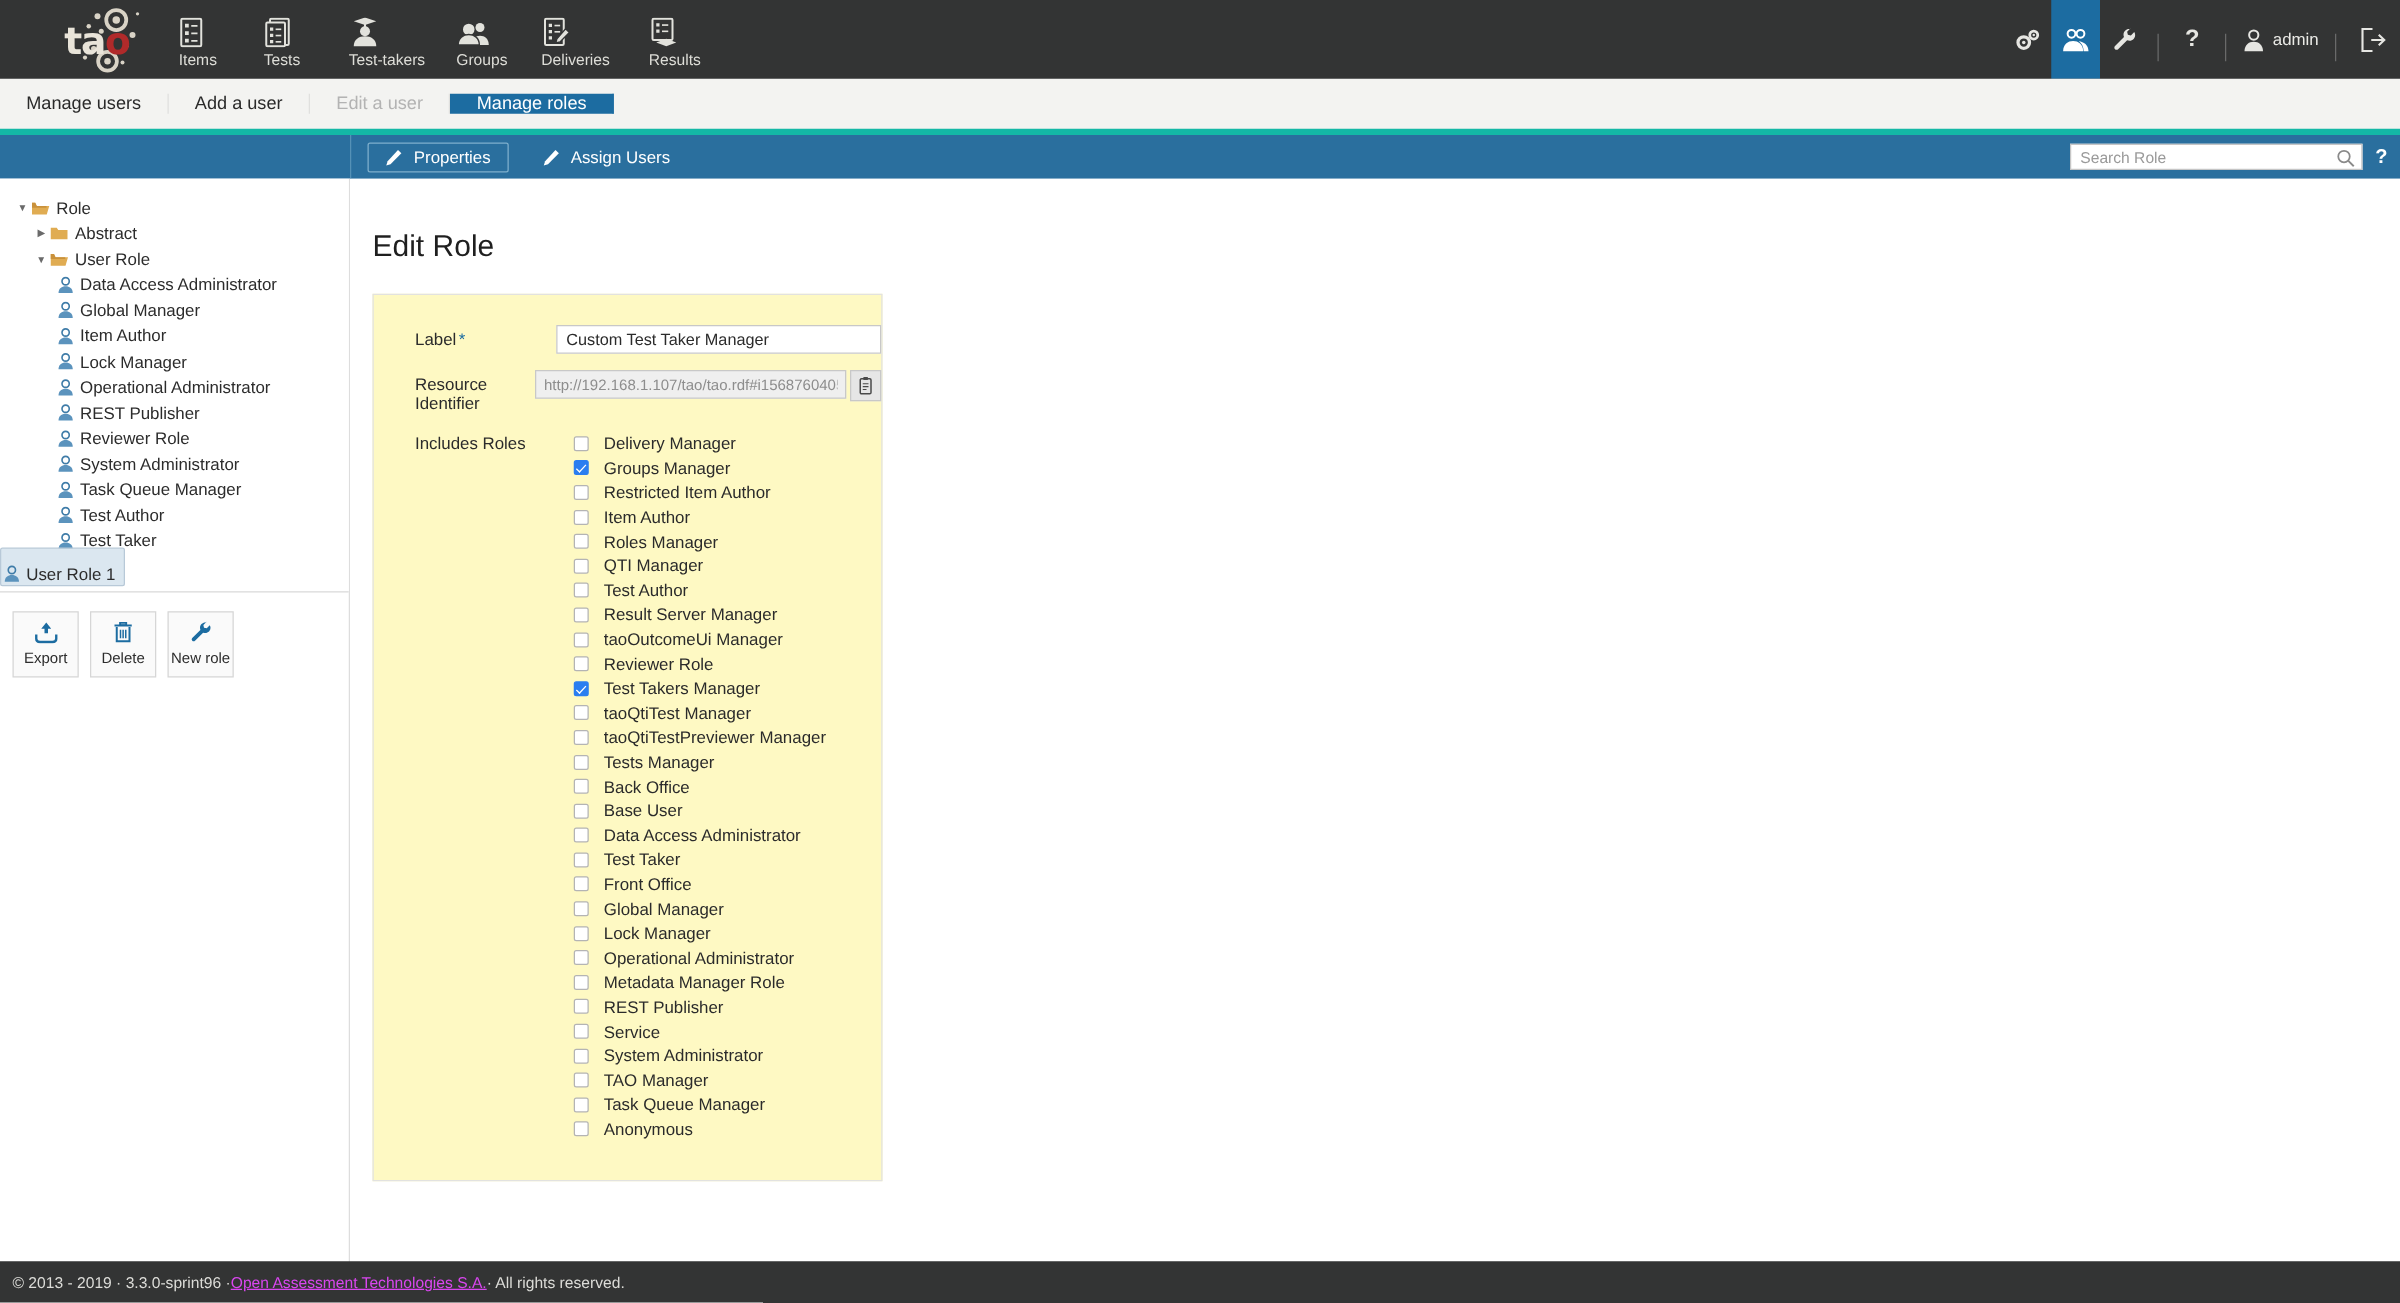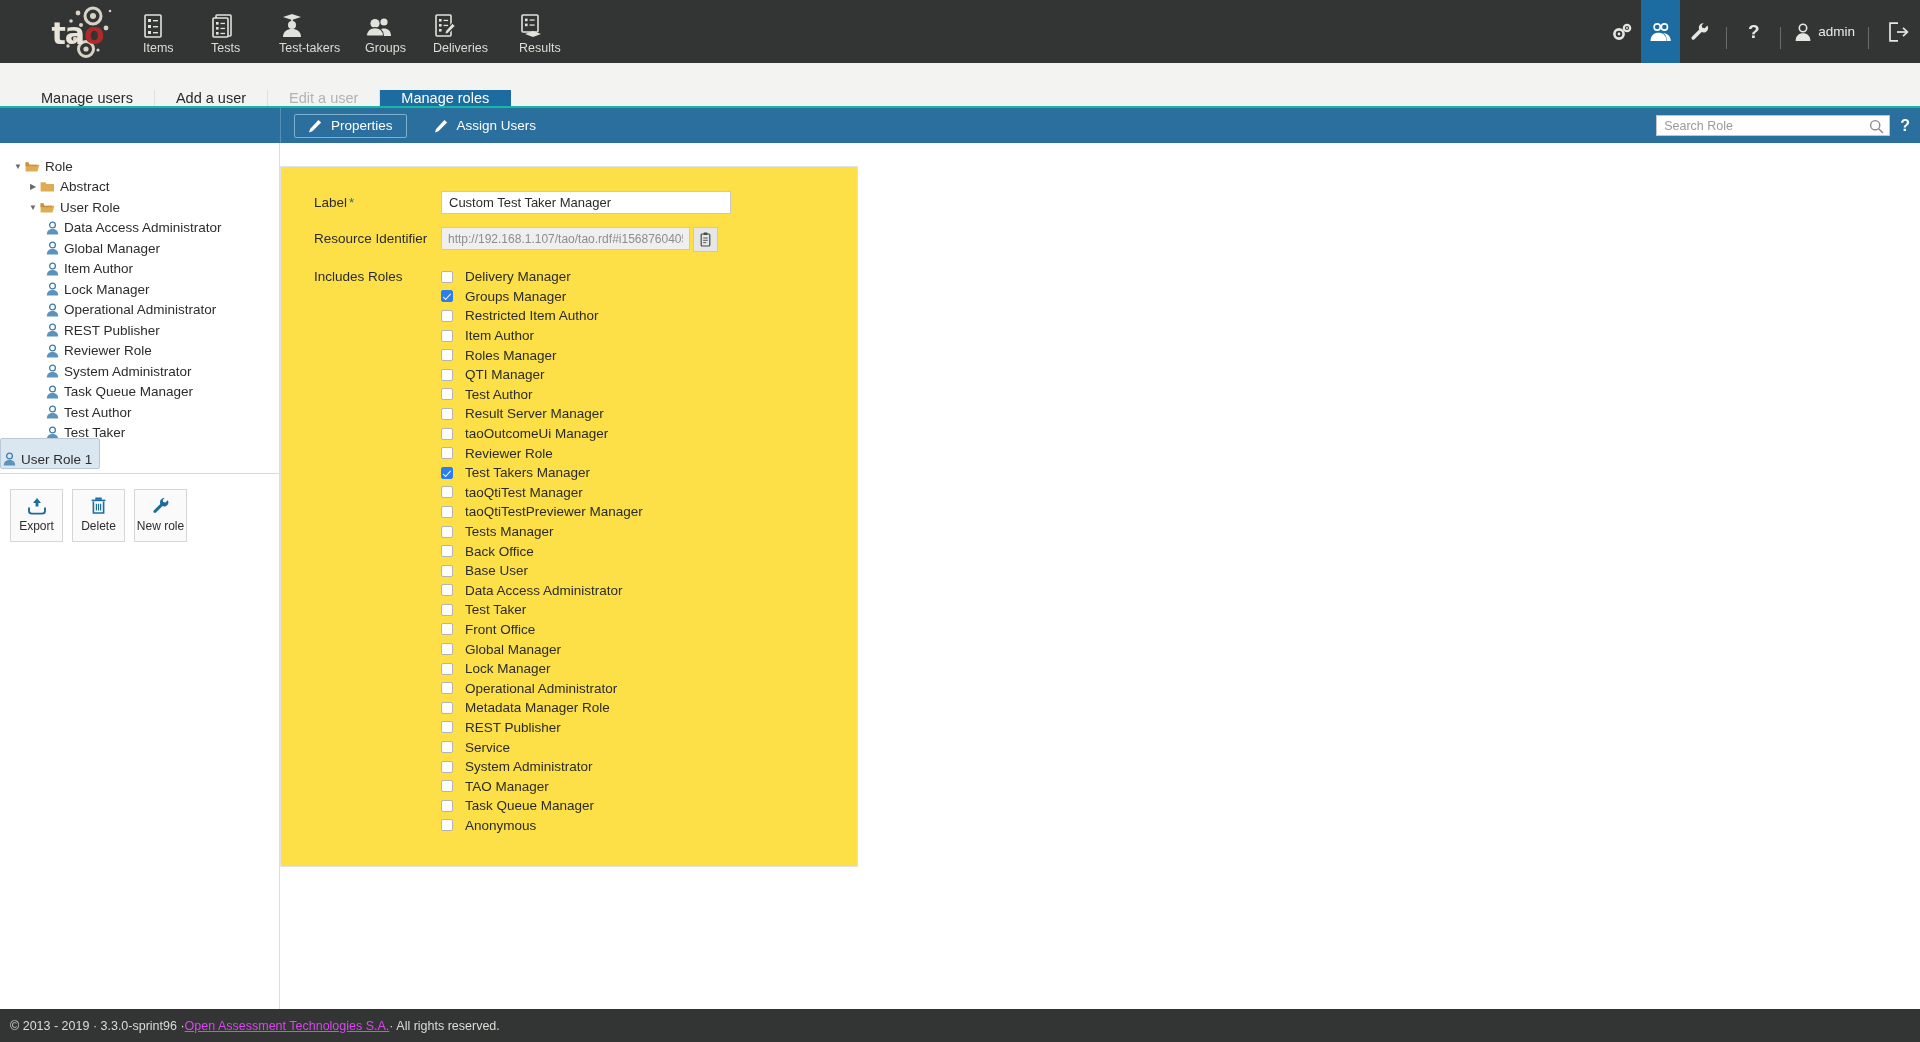--- a/index.html
+++ b/index.html
@@ -63,22 +63,22 @@
     display: flex; align-items: center; height: 63px;
     color: #eaeae6; font-size: 13.5px; cursor: pointer; gap: 6px;
     padding: 0 6px;
   }
 
   
   .tabbar {
     position: absolute; top: 63px; left: 0;
     width: 1920px; height: 45px;
     background: #f3f3f1;
-    border-bottom: 2px solid #14b8a6;
-    display: flex; align-items: flex-end; padding-left: 20px;
+    border-bottom: 5px solid #14b8a6;
+    display: flex; align-items: center;
   }
   .tab {
     display: flex; align-items: center;
     padding: 0 21px;
     font-size: 14.5px; color: #2a2a2a;
     border-right: 1px solid #e0e0de;
     cursor: pointer; white-space: nowrap;
   }
   .tab.disabled { color: #b3b3b3; cursor: default; }
   .tab.active { background: #1c6ca1; color: #fff; border-right-color: #1c6ca1; }
@@ -171,23 +171,23 @@
     width: 1640px; height: 879px;
     background: #fff;
     overflow: hidden;
   }
   .page-title {
     font-size: 24px; font-weight: 400; color: #1f1f1f;
     margin: 41px 0 0 18px;
     font-family: "Liberation Sans", sans-serif;
   }
   .formpanel {
-    margin: 23px 0 0 0;
-    width: 578px;
-    background: #fde047;
+    margin: 23px 0 0 18px;
+    width: 408px;
+    background: #fef9c3;
     border: 1px solid #e2e2e0;
     padding: 24px 0 18px 0;
   }
   .frow { display: flex; align-items: flex-start; margin-bottom: 13px; }
   .flabel {
     width: 160px; padding-left: 33px;
     font-size: 13.5px; color: #2b2b2b; padding-top: 4px;
   }
   .req { color: #1c6ca1; margin-left: 2px; }
   .finput {
@@ -636,20 +636,21 @@
         <svg width="18" height="18" viewBox="0 0 18 18">
             <path d="M12.4 1 C10 0.9 8 2.8 8 5.2 C8 5.8 8.1 6.4 8.3 6.9 L1.8 13.4 C1.2 14 1.2 15 1.8 15.6 C2.4 16.2 3.4 16.2 4 15.6 L10.5 9.1 C11 9.3 11.6 9.4 12.2 9.4 C14.6 9.4 16.5 7.4 16.4 5 C16.36 4.3 16.1 3.7 15.8 3.2 L13.4 5.6 L11.2 5.1 L10.7 2.9 L13.1 0.5 C12.9 0.3 12.65 1.05 12.4 1 Z" fill="#1c6ca1"></path>
           </svg>
       </span>
       <span class="sb-lbl">New role</span>
     </div>
   </div>
 </div>
 
 <div class="content">
+  <div class="page-title">Edit Role</div>
 
   <div class="formpanel">
     <div class="frow">
       <div class="flabel">
         <span>Label</span><span class="req">*</span>
       </div>
       <input class="finput" type="text" value="Custom Test Taker Manager" style="">
     </div>
 
     <div class="frow">

